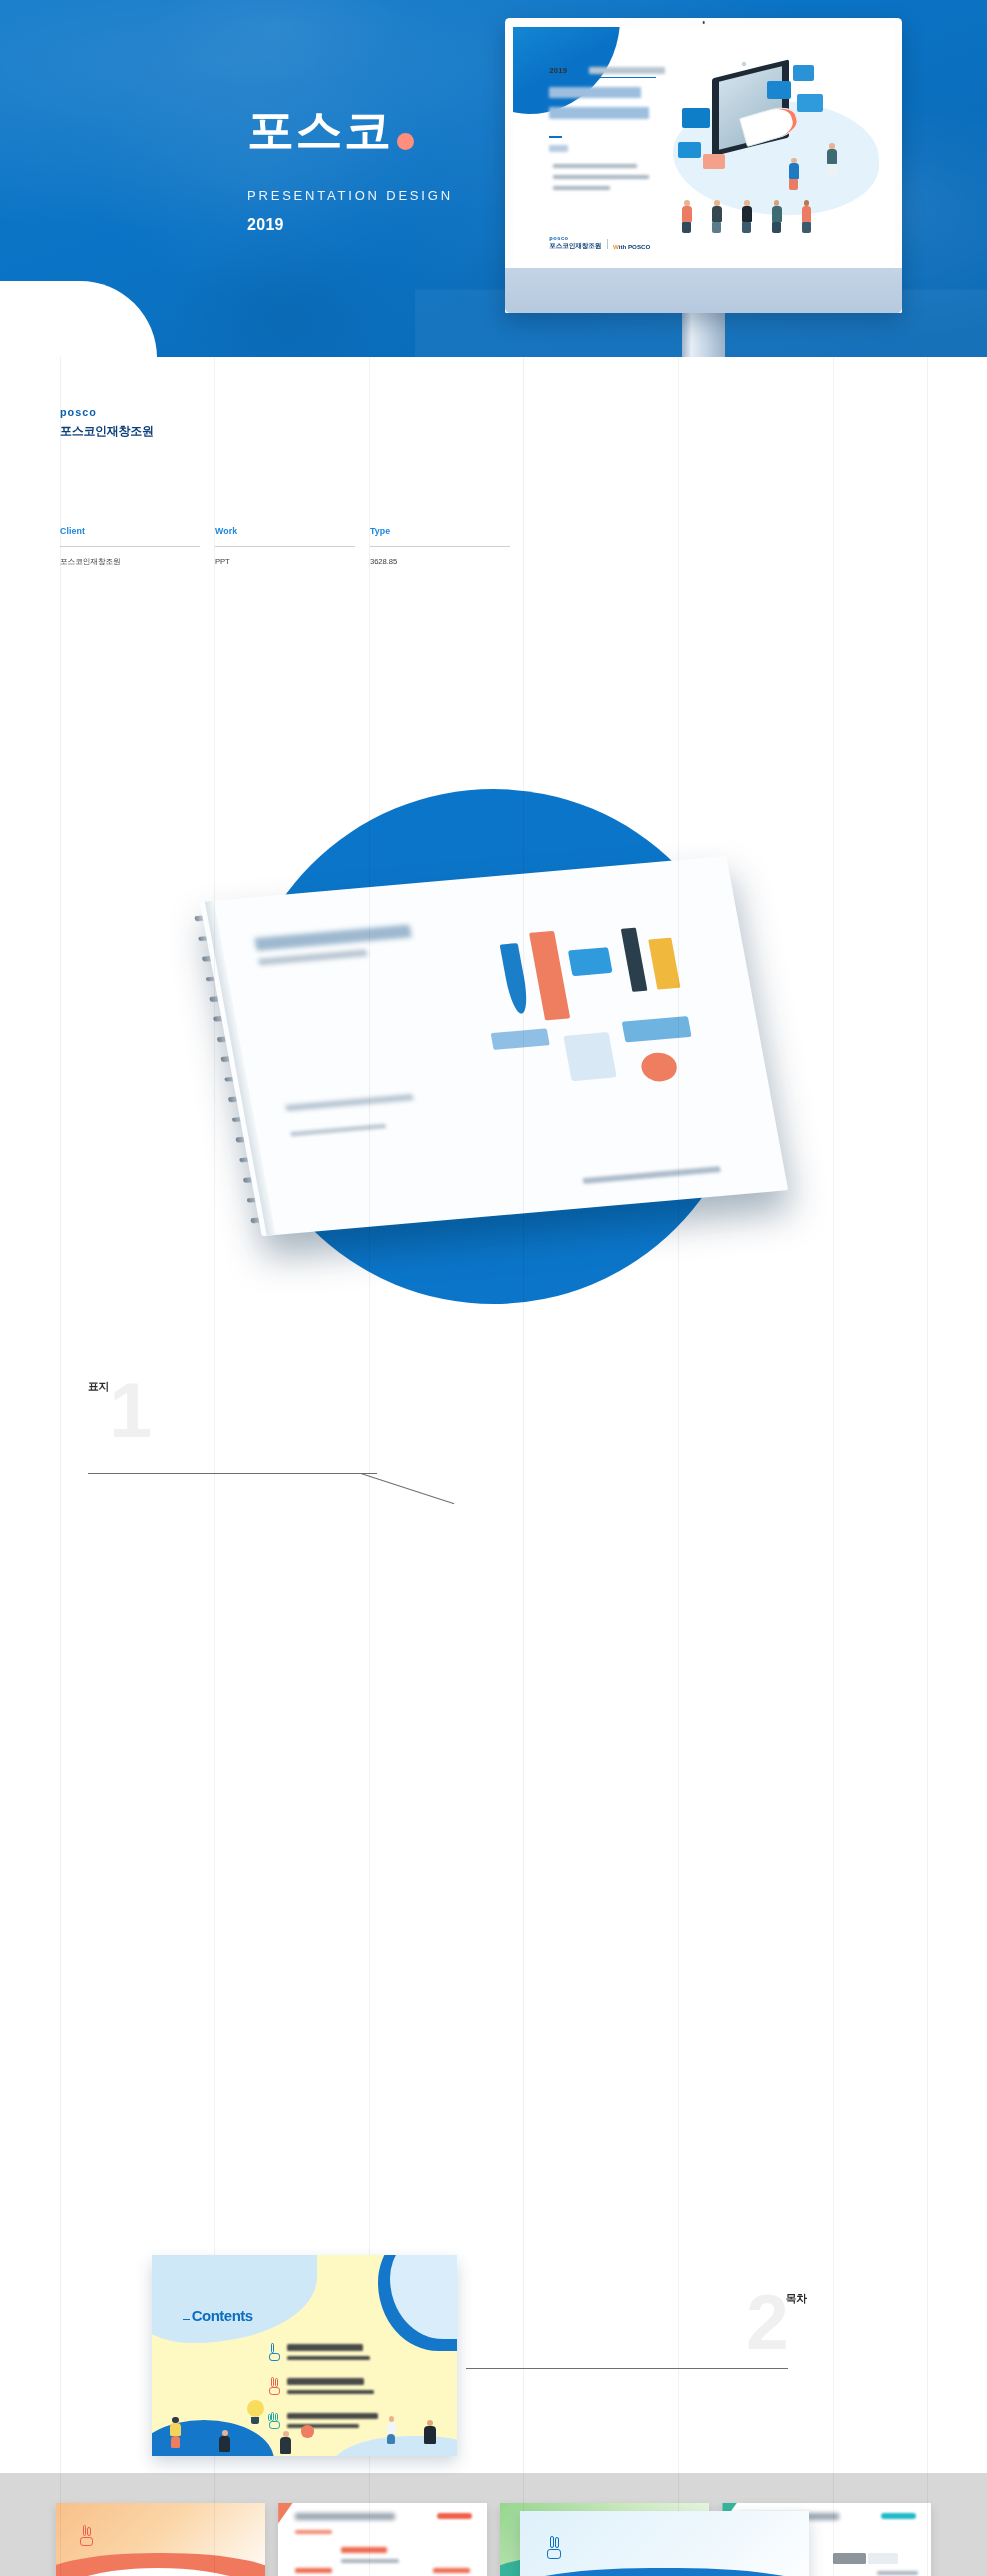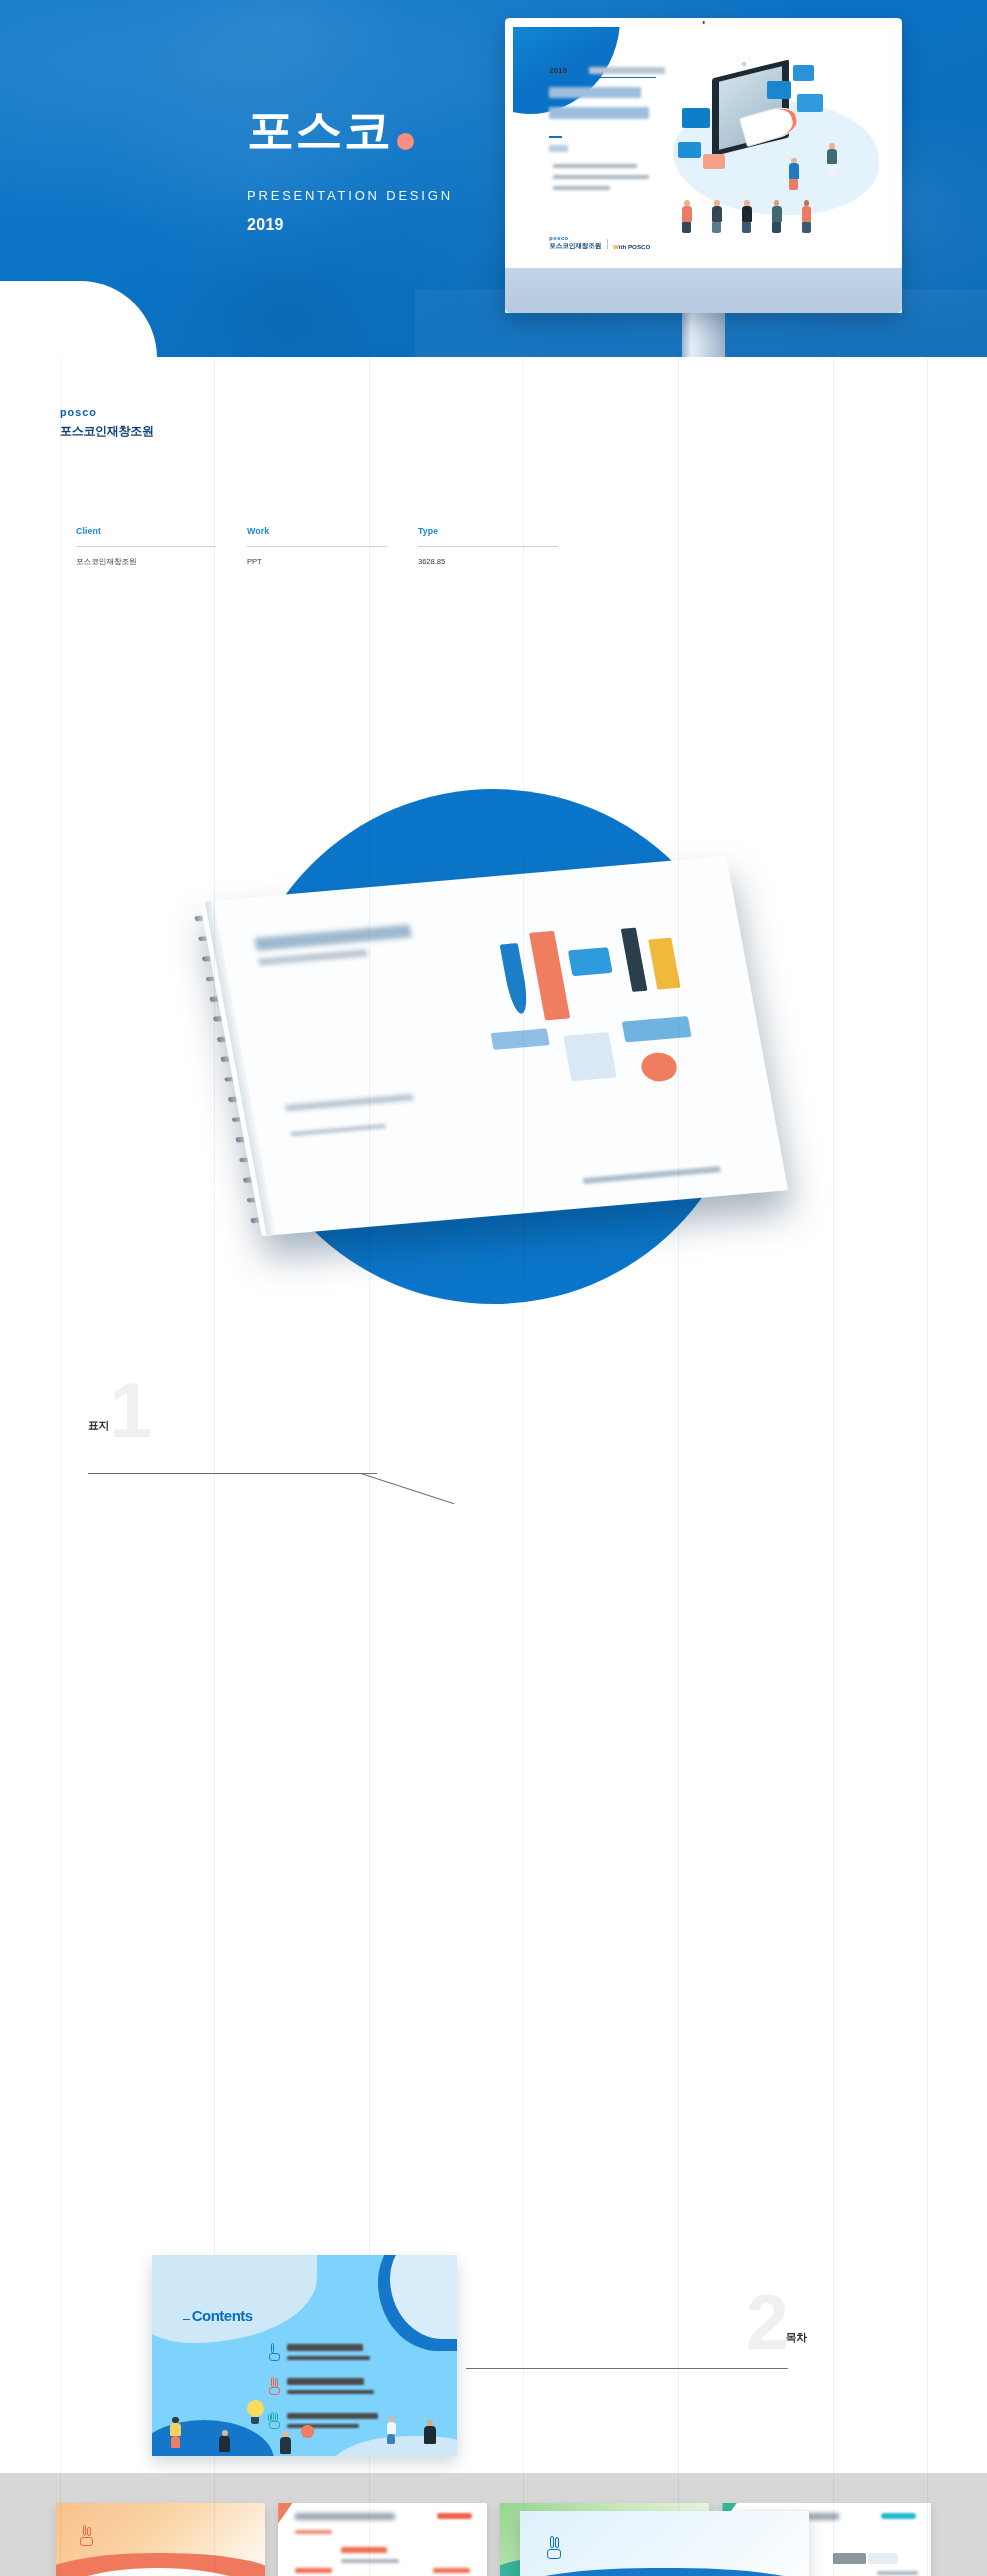--- a/index.html
+++ b/index.html
@@ -146,21 +146,21 @@
   .iso .person { position: absolute; bottom: 2%; }
   .iso .person .head { width: 5.7px; height: 5.7px; border-radius: 50%; margin: 0 auto; }
   .iso .person .body { width: 9.8px; height: 15.5px; border-radius: 3.6px 3.6px 1px 1px; }
   .iso .person .legs { width: 8.8px; height: 11.3px; margin: 0 auto; border-radius: 1px 1px 2.1px 2.1px; }
 
   
   .info { position: relative; padding: 49px 60px 56px 60px; background: #fff; }
   .brand-posco { font-size: 10.8px; letter-spacing: 1px; color: #0b5fae; font-weight: 600; }
   .brand-kr { margin-top: 5.2px; font-size: 12px; font-weight: 700; color: #0b3f78; letter-spacing: -0.3px; }
   .meta { display: flex; margin-top: 86px; }
-  .meta-col { padding-right: 15px; margin-left: 16px; }
+  .meta-col { padding-right: 15px; }
   .meta-col:nth-child(1){ width: 155px; }
   .meta-col:nth-child(2){ width: 155px; }
   .meta-col:nth-child(3){ width: 155px; }
   .meta-col:nth-child(4){ flex: 1; }
   .meta-label { font-size: 8.8px; font-weight: 700; color: #1b87de; letter-spacing: 0.1px; }
   .meta-line { margin-top: 10.3px; border-bottom: 0.5px solid #cfcfcf; }
   .meta-value { margin-top: 9.3px; font-size: 7.7px; color: #3c3c3c; letter-spacing: -0.1px; }
 
   
   .sec-title {
@@ -206,40 +206,40 @@
   }
   
   .bk { position: absolute; }
   .bk-head { left: 9%; top: 12%; }
   .bk-title-blur { width: 155px; height: 13.4px; background: #9db8cf; filter: blur(2.6px); border-radius: 1.5px; }
   .bk-sub-blur { margin-top: 8.2px; width: 108px; height: 6.7px; background: #b9c6d1; filter: blur(2.1px); border-radius: 1.5px; }
   .bk-illus { position: absolute; right: 6%; top: 14%; width: 48%; height: 62%; }
   .tool { position: absolute; border-radius: 1.5px; }
 
   
-  .step { position: absolute; z-index: 5; display: flex; align-items: flex-end; }
+  .step { position: absolute; z-index: 5; display: flex; align-items: flex-start; }
   .step-num {
     font-size: 77px; line-height: .78; font-weight: 700; color: #f0f0f0;
     letter-spacing: -3.1px;
   }
   .step-label {
     position: relative; font-size: 10.8px; font-weight: 700; color: #2b2b2b;
     padding-bottom: 6.7px; letter-spacing: -0.2px;
   }
   .step-rule { position: absolute; height: 0.5px; background: #6e6e6e; z-index: 4; }
 
   
   .ovslide {
     position: absolute; z-index: 5; background: #fff;
     box-shadow: 0 7.2px 15.5px rgba(14,48,80,.20);
     overflow: hidden;
   }
 
   
-  .sl-contents { position: absolute; inset: 0; background: #7dd3fc; }
+  .sl-contents { position: absolute; inset: 0; background: #fef9c3; }
   .sl-contents .wave-a {
     position: absolute; left: -4%; top: -10%; width: 58%; height: 52%;
     background: #1477c9; border-radius: 0 0 70% 30%;
   }
   .sl-contents .wave-b {
     position: absolute; left: -6%; top: -4%; width: 60%; height: 48%;
     background: #cfe8f8; border-radius: 0 0 76% 36%;
   }
   .sl-contents .wave-r {
     position: absolute; right: -10%; top: -14%; width: 36%; height: 62%;

